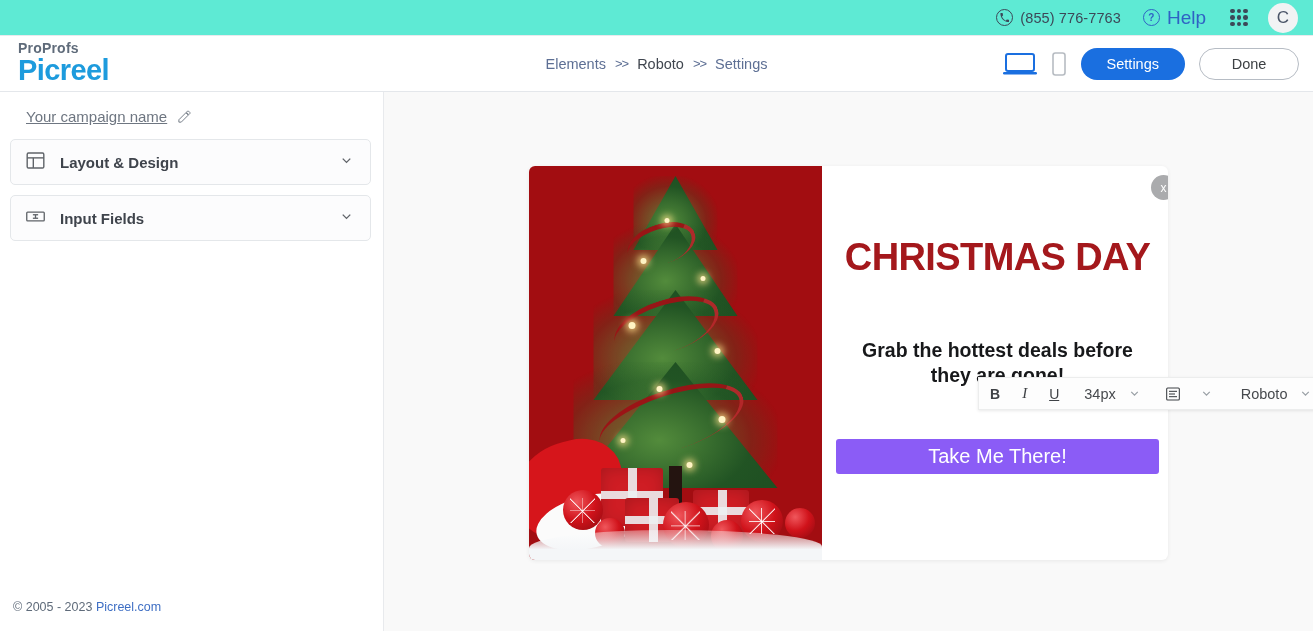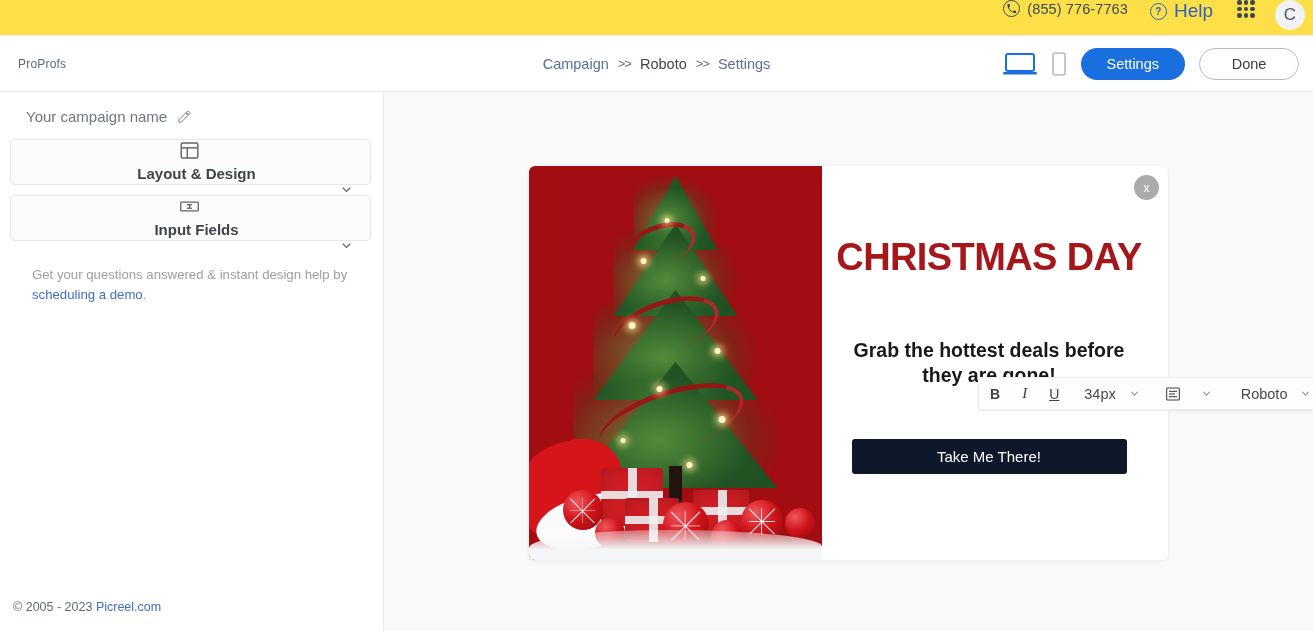--- a/index.html
+++ b/index.html
@@ -6,23 +6,23 @@
   html, body {
     width: 1313px; height: 631px;
     font-family: "Liberation Sans", sans-serif;
     background: #ffffff;
     overflow: hidden;
   }
 
   
   .utility-bar {
     height: 36px; width: 100%;
-    display: flex; align-items: flex-start; justify-content: flex-end;
-    padding-right: 8px;
-    background: #fde047;
+    display: flex; align-items: center; justify-content: flex-end;
+    padding-right: 15px;
+    background: #5eead4;
     border-bottom: 1px solid #e8eaed;
   }
   .util-item { display: flex; align-items: center; gap: 7px; margin-left: 22px; }
   .phone-num { font-size: 14.5px; color: #3c4858; letter-spacing: .1px; }
   .help-text { font-size: 19px; color: #2f62c4; }
   .circle-ico {
     width: 17px; height: 17px; border: 1.4px solid #3c4858;
     border-radius: 50%; display: flex; align-items: center;
     justify-content: center; font-size: 10px; color: #3c4858;
     font-weight: bold;
@@ -43,21 +43,21 @@
   }
 
   
   .app-header {
     height: 56px; width: 100%;
     display: flex; align-items: center;
     border-bottom: 1px solid #e4e7eb;
     background: #fff; position: relative;
   }
   .logo-wrap { width: 384px; padding-left: 18px; }
-  .logo-sup { font-size: 12px; color: #5f6b7a; letter-spacing: .2px; line-height: 1; }
+  .logo-sup { font-size: 14px; color: #5f6b7a; letter-spacing: .2px; line-height: 1; font-weight: bold; }
   .logo-main {
     font-size: 29px; font-weight: bold; color: #1d9bdd;
     line-height: 1.05; letter-spacing: -.6px;
   }
   .logo-sub { font-size: 9px; font-weight: bold; color: #4a5568; letter-spacing: .1px; }
 
   .breadcrumb {
     position: absolute; left: 50%; transform: translateX(-50%);
     display: flex; align-items: center; gap: 9px; font-size: 14.5px;
   }
@@ -83,26 +83,26 @@
 
   
   .sidebar {
     width: 384px; background: #fff; border-right: 1px solid #e8eaed;
     position: relative; flex-shrink: 0;
   }
   .campaign-name {
     display: flex; align-items: center; gap: 10px;
     padding: 16px 0 14px 26px;
   }
-  .campaign-name span { font-size: 15px; color: #6e7681; }
+  .campaign-name span { font-size: 15px; color: #6e7681; text-decoration: underline; }
   .accordion {
     margin: 0 12px 10px 10px; height: 46px;
     border: 1px solid #e4e7ea; border-radius: 5px;
     background: #fcfcfd; display: flex; align-items: center;
-    padding: 0 16px 0 14px; cursor: pointer; flex-direction: column;
+    padding: 0 16px 0 14px; cursor: pointer;
   }
   .accordion .acc-label {
     font-size: 15px; color: #3f444c; font-weight: 600; margin-left: 14px;
   }
   .chev { margin-left: auto; color: #5f6368; }
   .help-block { padding: 14px 22px 0 32px; }
   .help-block p { font-size: 13.2px; color: #9aa0a6; line-height: 1.55; }
   .help-block a { color: #3f6fc4; text-decoration: none; }
   .footer-copy {
     position: absolute; bottom: 17px; left: 13px;
@@ -216,24 +216,24 @@
     font-size: 38px; font-weight: bold; color: #a4181c;
     letter-spacing: -.6px; white-space: nowrap; line-height: 1;
     margin-top: 28px;
   }
   .subhead {
     font-size: 19.5px; color: #17181a; font-weight: 600;
     text-align: center; line-height: 1.27; margin-top: 62px;
     max-width: 286px;
   }
   .cta {
-    margin-top: 51px; width: 275px; height: 35px;
-    background: #0f172a; color: #fff; border-radius: 3px;
+    margin-top: 51px; width: 323px; height: 35px;
+    background: #8b5cf6; color: #fff; border-radius: 3px;
     display: flex; align-items: center; justify-content: center;
-    font-size: 15px; cursor: pointer;
+    font-size: 20px; cursor: pointer;
   }
 
   
   .text-toolbar {
     position: absolute; left: 594px; top: 285px;
     width: 563px; height: 33px;
     background: #fdfdfd; border: 1px solid #eceded;
     box-shadow: 0 1px 3px rgba(0,0,0,.09);
     display: flex; align-items: center; z-index: 20;
   }
@@ -275,24 +275,25 @@
       <i></i>
   </div>
   <div class="avatar">
     <span>C</span>
   </div>
 </div>
 
 <div class="app-header">
   <div class="logo-wrap">
     <div class="logo-sup">ProProfs</div>
+    <div class="logo-main">Picreel</div>
   </div>
 
   <div class="breadcrumb">
-    <span class="crumb">Campaign</span>
+    <span class="crumb">Elements</span>
     <span class="crumb-sep">&gt;&gt;</span>
     <span class="crumb active">Roboto</span>
     <span class="crumb-sep">&gt;&gt;</span>
     <span class="crumb">Settings</span>
   </div>
 
   <div class="header-right">
     <span class="device-btn">
       <svg width="34" height="24" viewBox="0 0 34 24">
         <rect x="3" y="2" width="28" height="17" rx="2" fill="none" stroke="#1a6fe0" stroke-width="2"></rect>
@@ -346,26 +347,20 @@
         </svg>
       </span>
       <span class="acc-label">Input Fields</span>
       <span class="chev">
         <svg width="15" height="15" viewBox="0 0 24 24" fill="none" stroke="#5f6368" stroke-width="2.2">
             <polyline points="6,9 12,15 18,9"></polyline>
           </svg>
       </span>
     </div>
 
-    <div class="help-block">
-      <p>
-        <span>Get your questions answered &amp; instant design help by</span>
-        <a href="#">scheduling a demo</a><span>.</span>
-      </p>
-    </div>
 
     <div class="footer-copy">
       <span>© 2005 - 2023 </span><a href="#">Picreel.com</a>
     </div>
   </div>
 
   <div class="canvas">
 
     <div class="popup">
 

